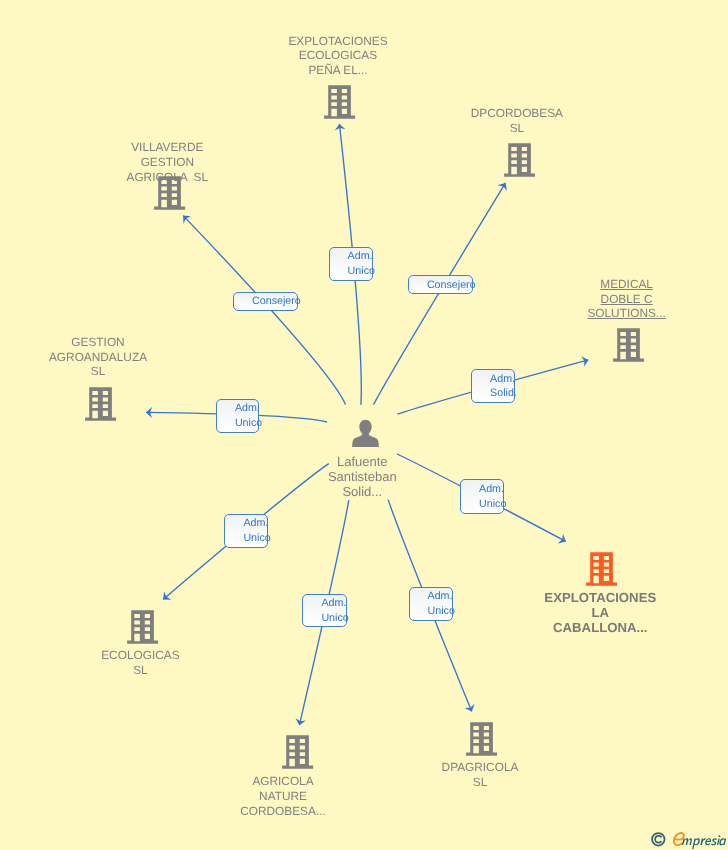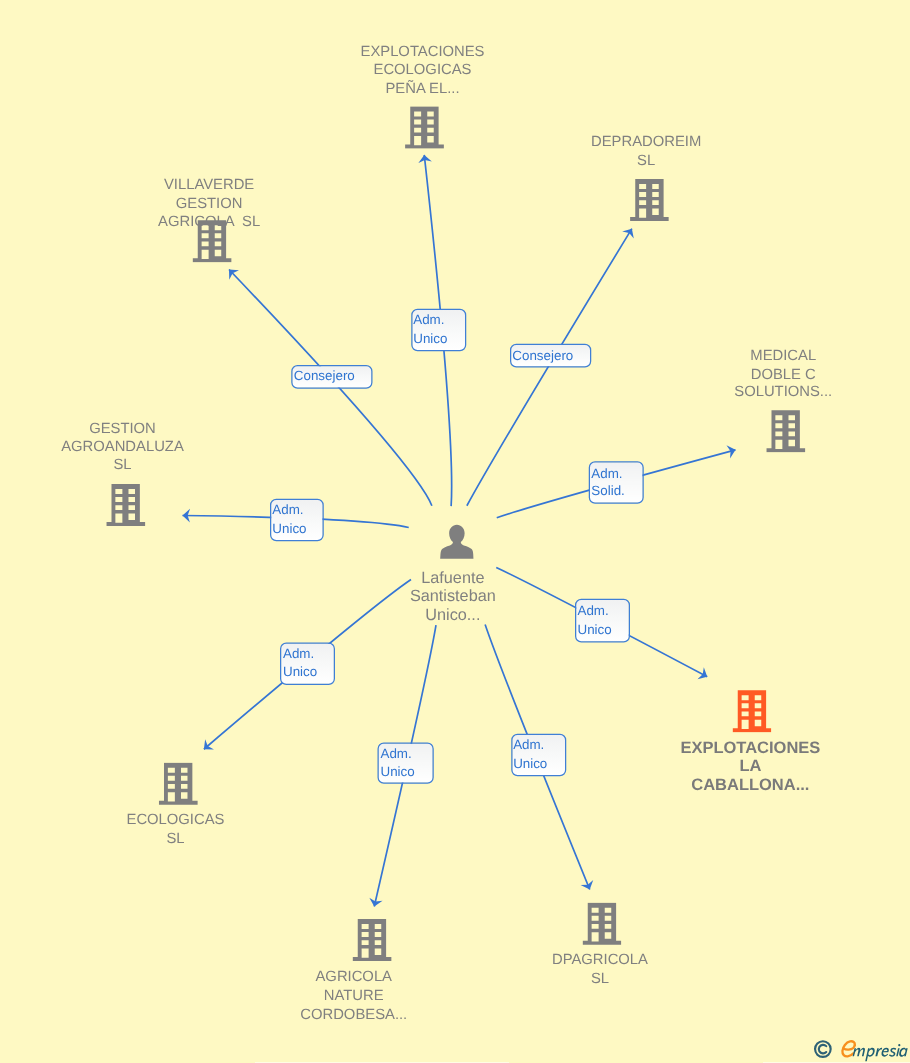--- a/index.html
+++ b/index.html
@@ -7,21 +7,21 @@
   body{width:728px;height:850px;font-family:"Liberation Sans",sans-serif;overflow:hidden;-webkit-font-smoothing:antialiased;text-rendering:geometricPrecision;}
   #stage{position:relative;width:728px;height:850px;background:#fef9c3;}
   svg#edges{position:absolute;left:0;top:0;width:728px;height:850px;pointer-events:none;}
   .node{position:absolute;}
   .node .icon{position:absolute;}
   .node .label{position:absolute;text-align:center;color:#808080;font-size:11.85px;line-height:14.85px;white-space:pre-wrap;letter-spacing:0px;}
   .node.highlight .label{color:#7a7a7a;font-weight:bold;font-size:13.2px;line-height:15.1px;}
   .node.center .label{font-size:13px;line-height:15.2px;color:#808080;}
   .elabel{position:absolute;border:1.5px solid #3f7fd6;border-radius:5px;background:linear-gradient(to bottom,#f0f1f2 0%,#f7f8f8 45%,#ffffff 100%);color:#2f74d0;
      font-size:10.7px;line-height:14.4px;text-align:left;box-sizing:border-box;display:flex;align-items:center;
-     justify-content:flex-start;padding-left:1px;white-space:pre-line;}
+     justify-content:flex-start;padding-left:18px;white-space:pre-line;}
   #logo{position:absolute;left:651px;top:830.5px;width:79px;height:21px;}
   #copy{position:absolute;left:0.3px;top:1.5px;}
   #brand{position:absolute;left:21px;top:0px;}
 </style>
 </head>
 <body>
 
 <div id="stage">
   <svg id="edges">
       <defs>
@@ -45,28 +45,28 @@
             <path fill="#7f7f7f" fill-rule="evenodd" d="M4.2 0.2 H26.9 V30.6 H31.1 V33.8 H0.1 V30.6 H4.2 Z M7.3 4.1 H12.899999999999999 V8.1 H7.3 Z M7.3 10.6 H12.899999999999999 V14.5 H7.3 Z M7.3 17.3 H12.899999999999999 V21 H7.3 Z M7.3 23.8 H12.899999999999999 V31.200000000000003 H7.3 Z M17.8 4.1 H23 V8.1 H17.8 Z M17.8 10.6 H23 V14.5 H17.8 Z M17.8 17.3 H23 V21 H17.8 Z M17.8 23.8 H23 V29 H17.8 Z"></path>
           </svg></div>
         <div class="label" style="left: 253px; top: 33.6px; width: 170px;">EXPLOTACIONES
 ECOLOGICAS
 PEÑA EL...</div>
       </div>
       <div class="node">
         <div class="icon" style="left: 503.9px; top: 143px;"><svg viewBox="0 0 31.2 34" width="31.2" height="34">
             <path fill="#7f7f7f" fill-rule="evenodd" d="M4.2 0.2 H26.9 V30.6 H31.1 V33.8 H0.1 V30.6 H4.2 Z M7.3 4.1 H12.899999999999999 V8.1 H7.3 Z M7.3 10.6 H12.899999999999999 V14.5 H7.3 Z M7.3 17.3 H12.899999999999999 V21 H7.3 Z M7.3 23.8 H12.899999999999999 V31.200000000000003 H7.3 Z M17.8 4.1 H23 V8.1 H17.8 Z M17.8 10.6 H23 V14.5 H17.8 Z M17.8 17.3 H23 V21 H17.8 Z M17.8 23.8 H23 V29 H17.8 Z"></path>
           </svg></div>
-        <div class="label" style="left: 431.9px; top: 106.1px; width: 170px;">DEPRADOREIM
+        <div class="label" style="left: 431.9px; top: 106.1px; width: 170px;">DPCORDOBESA
 SL</div>
       </div>
       <div class="node">
         <div class="icon" style="left: 613.4px; top: 328px;"><svg viewBox="0 0 31.2 34" width="31.2" height="34">
             <path fill="#7f7f7f" fill-rule="evenodd" d="M4.2 0.2 H26.9 V30.6 H31.1 V33.8 H0.1 V30.6 H4.2 Z M7.3 4.1 H12.899999999999999 V8.1 H7.3 Z M7.3 10.6 H12.899999999999999 V14.5 H7.3 Z M7.3 17.3 H12.899999999999999 V21 H7.3 Z M7.3 23.8 H12.899999999999999 V31.200000000000003 H7.3 Z M17.8 4.1 H23 V8.1 H17.8 Z M17.8 10.6 H23 V14.5 H17.8 Z M17.8 17.3 H23 V21 H17.8 Z M17.8 23.8 H23 V29 H17.8 Z"></path>
           </svg></div>
-        <div class="label" style="left: 541.6px; top: 276.8px; width: 170px;">MEDICAL
+        <div class="label" style="left: 541.6px; top: 276.8px; width: 170px; text-decoration: underline;">MEDICAL
 DOBLE C
 SOLUTIONS...</div>
       </div>
       <div class="node">
         <div class="icon" style="left: 154.4px; top: 176px;"><svg viewBox="0 0 31.2 34" width="31.2" height="34">
             <path fill="#7f7f7f" fill-rule="evenodd" d="M4.2 0.2 H26.9 V30.6 H31.1 V33.8 H0.1 V30.6 H4.2 Z M7.3 4.1 H12.899999999999999 V8.1 H7.3 Z M7.3 10.6 H12.899999999999999 V14.5 H7.3 Z M7.3 17.3 H12.899999999999999 V21 H7.3 Z M7.3 23.8 H12.899999999999999 V31.200000000000003 H7.3 Z M17.8 4.1 H23 V8.1 H17.8 Z M17.8 10.6 H23 V14.5 H17.8 Z M17.8 17.3 H23 V21 H17.8 Z M17.8 23.8 H23 V29 H17.8 Z"></path>
           </svg></div>
         <div class="label" style="left: 82.3px; top: 124.3px; width: 170px; margin-top: 16px;">VILLAVERDE
 GESTION
 AGRICOLA  SL</div>
@@ -111,21 +111,21 @@
       </div>
       <div class="node center">
         <div class="icon" style="left: 351.5px; top: 419px;"><svg viewBox="0 0 27 28" width="27" height="28">
             <g fill="#7f7f7f">
               <path d="M10.5 12.6 C10.5 15.6 10.1 16.6 7.9 17.3 C4.9 18.2 2.7 19.1 1.7 20.2 C0.8 21.3 0.5 22.6 0.35 24.5 L0.1 28.6 L26.9 28.6 L26.65 24.5 C26.5 22.6 26.2 21.3 25.3 20.2 C24.3 19.1 22.1 18.2 19.1 17.3 C16.9 16.6 16.5 15.6 16.5 12.6 Z"></path>
               <path d="M13.5 0.7 C10.1 0.7 7.3 3.5 7.3 7.6 C7.3 10.6 8.6 13.5 10.6 14.8 C11.5 15.4 12.5 15.7 13.5 15.7 C14.5 15.7 15.5 15.4 16.4 14.8 C18.4 13.5 19.7 10.6 19.7 7.6 C19.7 3.5 16.9 0.7 13.5 0.7 Z"></path>
             </g>
           </svg></div>
         <div class="label" style="left: 277.3px; top: 453.5px; width: 170px;">Lafuente
 Santisteban
-Unico...</div>
+Solid...</div>
       </div>
     </div>
   <div id="elabels">
       <div class="elabel" style="left: 328.6px; top: 246.5px; width: 44.3px; height: 34.3px;">Adm.
 Unico</div>
       <div class="elabel" style="left: 407.9px; top: 275.1px; width: 64.8px; height: 19.3px;">Consejero</div>
       <div class="elabel" style="left: 471.1px; top: 369.2px; width: 44.4px; height: 34.2px;">Adm.
 Solid.</div>
       <div class="elabel" style="left: 233.1px; top: 292px; width: 64.7px; height: 19.1px;">Consejero</div>
       <div class="elabel" style="left: 215.9px; top: 398.5px; width: 43.6px; height: 34.6px;">Adm.

